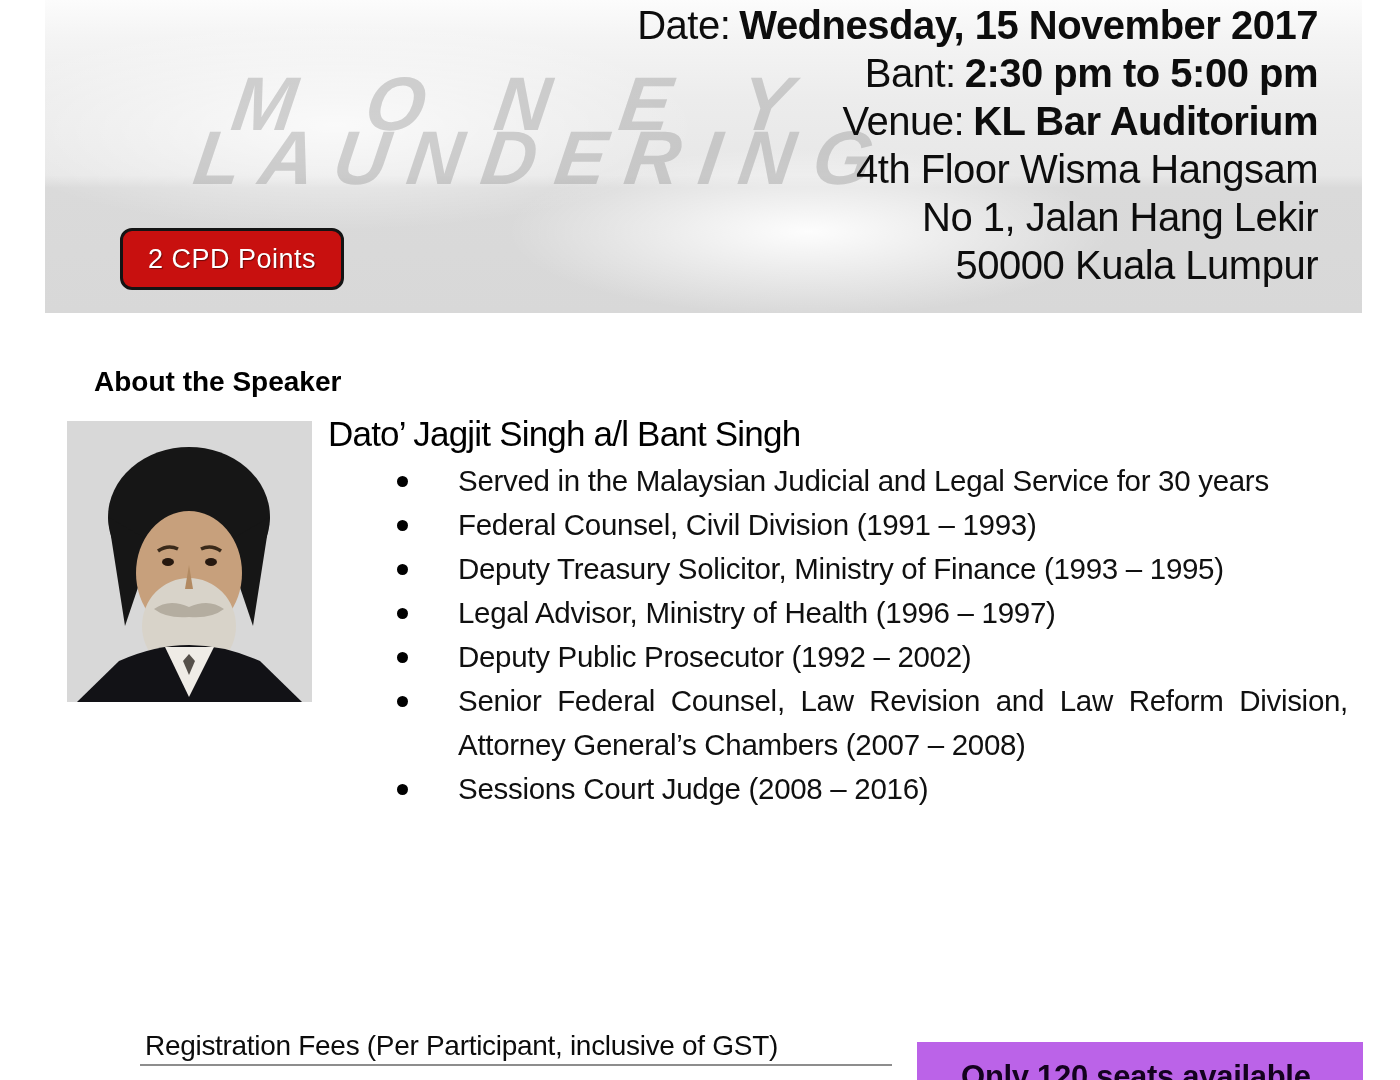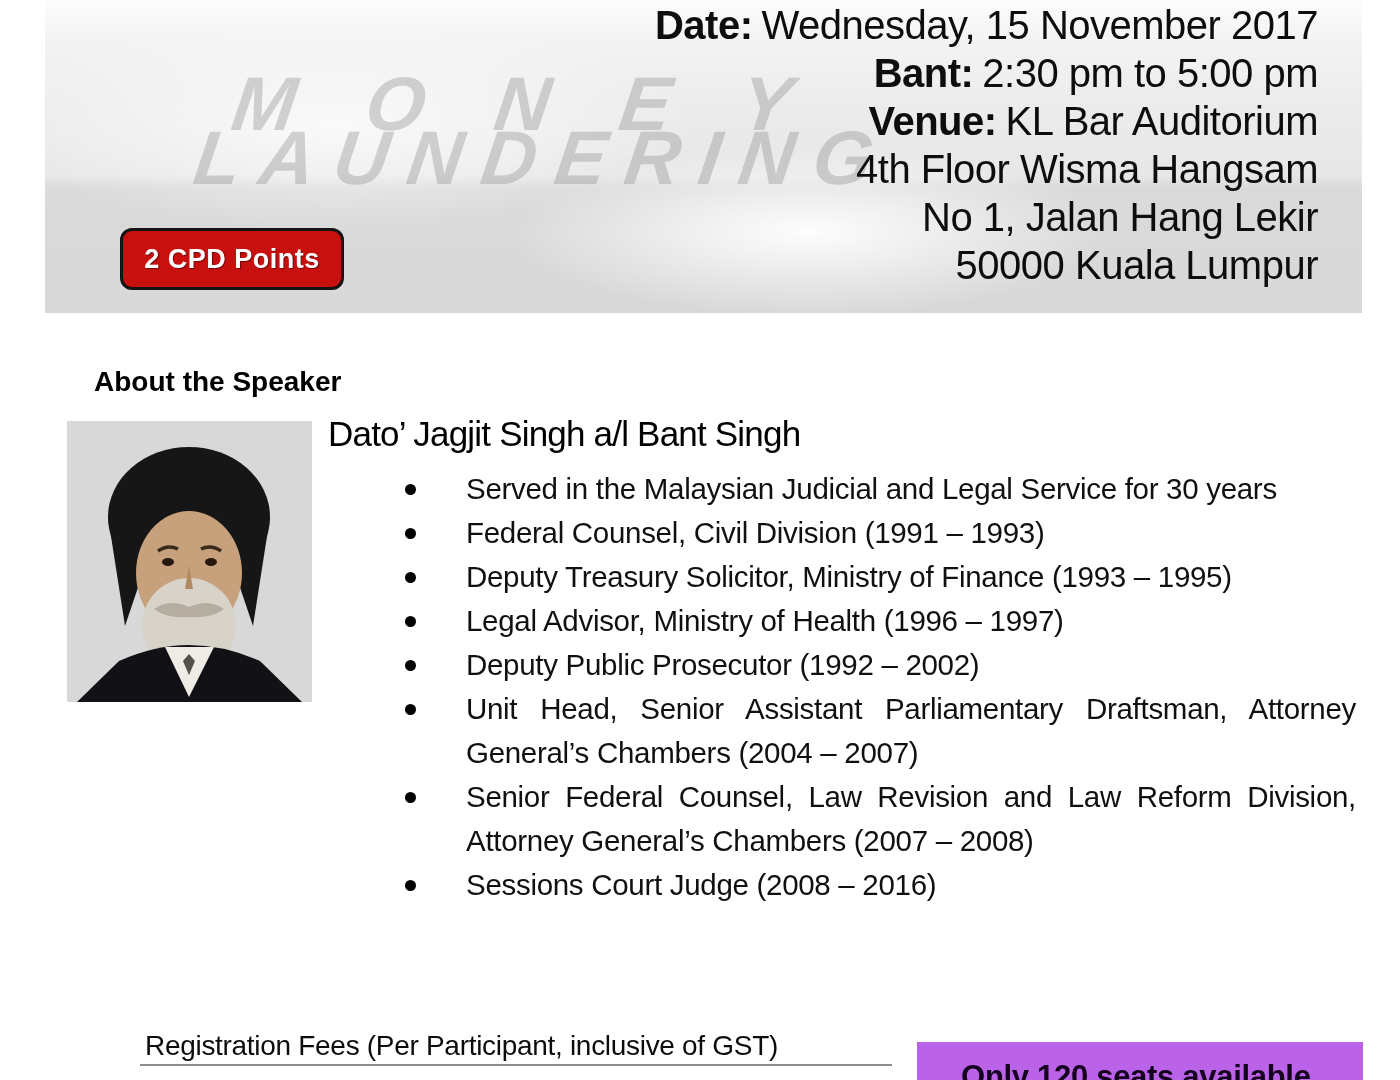--- a/index.html
+++ b/index.html
@@ -18,37 +18,37 @@
   .watermark{
     position:absolute;white-space:nowrap;font-weight:bold;font-style:italic;
     color:#9a9a9a;opacity:.42;transform:skewX(-8deg);line-height:1;
   }
   .wm1{left:188px;top:66px;font-size:76px;letter-spacing:70px;}
   .wm2{left:150px;top:120px;font-size:76px;letter-spacing:19px;}
   .event-details{
     position:absolute;top:1px;right:44px;text-align:right;
     font-size:40px;line-height:48px;color:#0d0d0d;letter-spacing:-0.5px;
   }
-  .ed-label{font-weight:bold;margin-right:9px;}
-  .ed-line b{font-weight:normal;}
+  .ed-label{font-weight:normal;margin-right:9px;}
+  .ed-line b{font-weight:bold;}
   .cpd-badge{
     position:absolute;left:75px;top:228px;width:224px;height:62px;box-sizing:border-box;
     background:#c8100f;border:3px solid #141414;border-radius:12px;
-    color:#ffffff;font-weight:bold;font-size:27px;letter-spacing:.5px;
+    color:#ffffff;font-weight:normal;font-size:27px;letter-spacing:.5px;
     display:flex;align-items:center;justify-content:center;
     text-shadow:1px 1px 1px rgba(0,0,0,.45);
   }
   
   .about-heading{position:absolute;left:58px;top:366px;font-size:28px;font-weight:bold;margin-left:36px;}
   .photo{position:absolute;left:67px;top:421px;width:245px;height:281px;}
   .speaker-name{
     position:absolute;left:328px;top:414px;font-size:35px;font-weight:normal;letter-spacing:-0.8px;
   }
   .credentials{
-    position:absolute;left:395px;top:459px;width:953px;margin:8px;padding:0;list-style:none;
+    position:absolute;left:395px;top:459px;width:953px;margin:0;padding:0;list-style:none;
     font-size:29.5px;line-height:44px;letter-spacing:-0.3px;color:#101010;
   }
   .credentials li{position:relative;padding-left:63px;text-align:justify;}
   .credentials li::before{
     content:"";position:absolute;left:2px;top:17px;width:11px;height:11px;
     border-radius:50%;background:#000;
   }
   
   .reg-fees{position:absolute;left:145px;top:1030px;font-size:28px;letter-spacing:-0.3px;color:#0c0c0c;text-align:right;}
   .table-line{position:absolute;left:140px;top:1064px;width:752px;height:2px;background:#8d8d8d;}
@@ -103,21 +103,20 @@
   </div>
 
   <div class="speaker-name">Dato’ Jagjit Singh a/l Bant Singh</div>
 
   <ul class="credentials">
     <li>Served in the Malaysian Judicial and Legal Service for 30 years</li>
     <li>Federal Counsel, Civil Division (1991 – 1993)</li>
     <li>Deputy Treasury Solicitor, Ministry of Finance (1993 – 1995)</li>
     <li>Legal Advisor, Ministry of Health (1996 – 1997)</li>
     <li>Deputy Public Prosecutor (1992 – 2002)</li>
-    <li>Unit Head, Senior Assistant Parliamentary Draftsman, Attorney General’s Chambers (2004 – 2007)</li>
     <li>Senior Federal Counsel, Law Revision and Law Reform Division, Attorney General’s Chambers (2007 – 2008)</li>
     <li>Sessions Court Judge (2008 – 2016)</li>
   </ul>
 
   <div class="reg-fees">Registration Fees (Per Participant, inclusive of GST)</div>
   <div class="table-line"></div>
   <div class="seats-box">Only 120 seats available.</div>
 
 </div>
 

